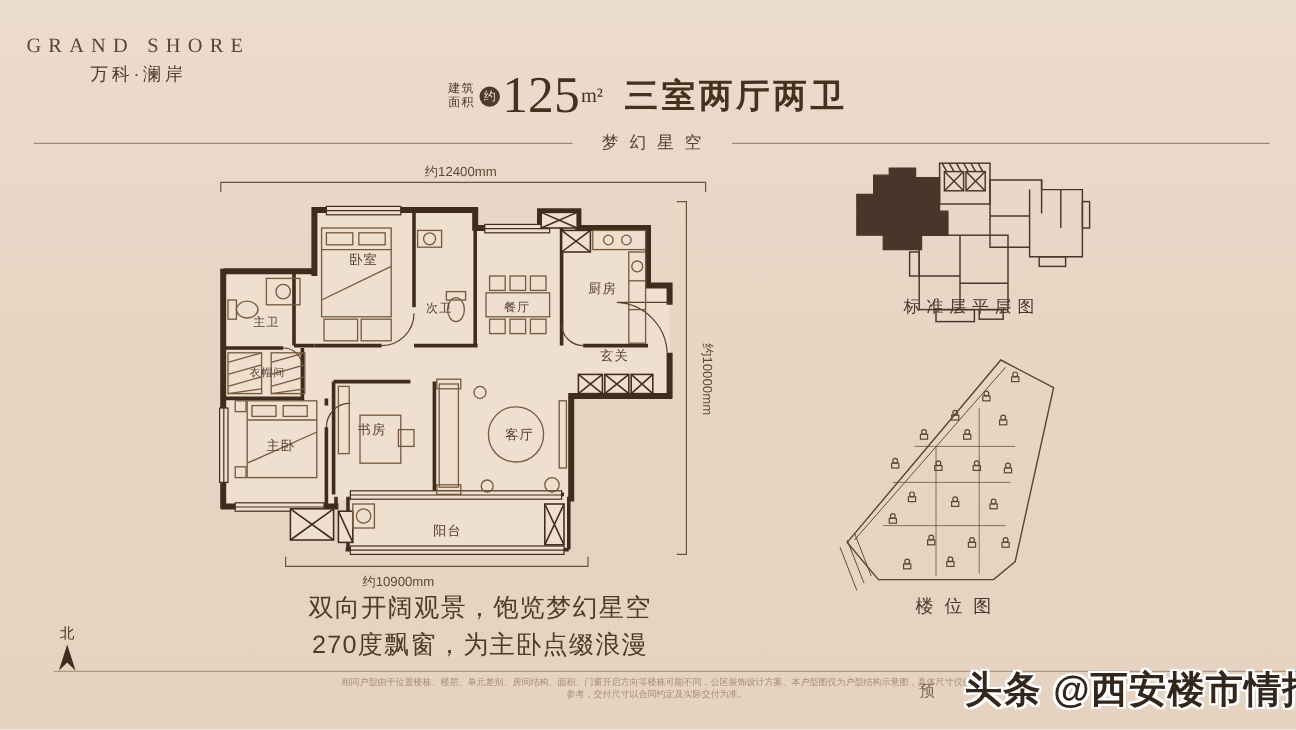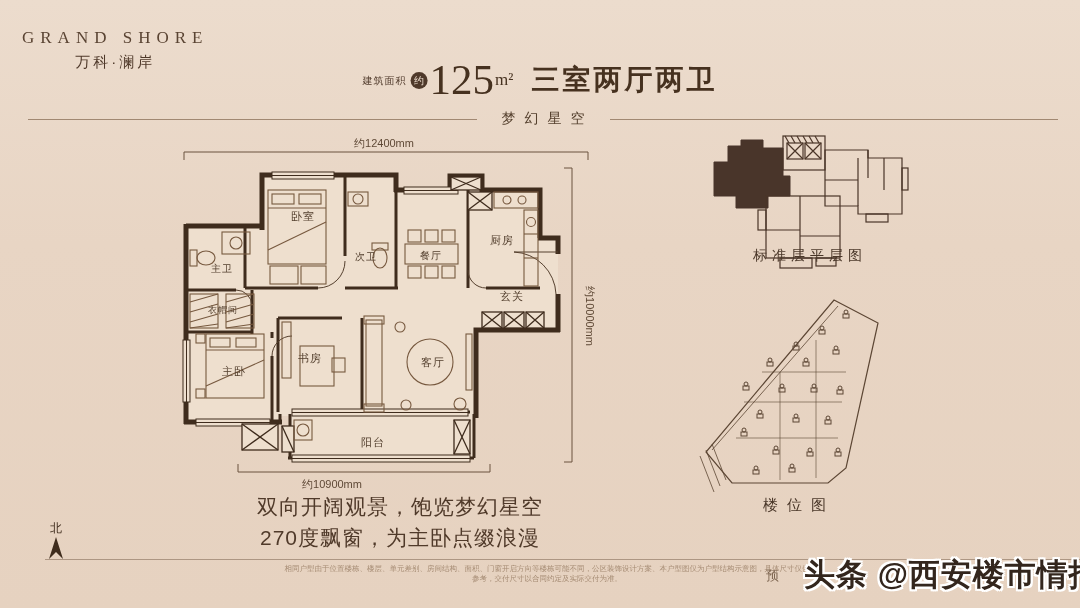--- a/index.html
+++ b/index.html
@@ -8,21 +8,21 @@
     background:linear-gradient(180deg,#ecdccd 0%,#e8d5c4 40%,#e6d2c0 100%);
     font-family:"Liberation Sans",sans-serif;color:#4a3322;
   }
   .abs{position:absolute;}
   
   .logo{left:22px;top:28px;text-align:center;}
   .logo-en{font-family:"Liberation Serif",serif;font-size:17px;letter-spacing:6px;color:#5a4433;white-space:nowrap;}
   .logo-cn{font-size:15px;font-weight:normal;letter-spacing:3px;color:#4f392a;margin-top:5px;}
   
   .title{left:50%;top:60px;transform:translateX(-50%);display:flex;align-items:center;white-space:nowrap;}
-  .area-prefix{display:flex;flex-direction:row;font-size:10px;line-height:11px;color:#4f392a;letter-spacing:1px;}
+  .area-prefix{display:flex;flex-direction:column;font-size:10px;line-height:11px;color:#4f392a;letter-spacing:1px;}
   .approx-badge{width:17px;height:17px;border-radius:50%;background:#4f392a;color:#ecdccd;
     font-size:10px;line-height:17px;text-align:center;margin:0 2px 0 4px;}
   .area-number{font-family:"Liberation Serif","DejaVu Serif",serif;font-size:43px;line-height:40px;color:#46311f;}
   .area-unit{font-family:"Liberation Serif","DejaVu Serif",serif;font-size:17px;color:#46311f;margin-left:1px;}
   .layout-text{font-family:Liberation Mono, monospace;font-size:28px;font-weight:600;letter-spacing:3px;margin-left:18px;color:#46311f;}
   
   .subtitle-row{left:28px;right:22px;top:110px;display:flex;align-items:center;}
   .subtitle-row .rule{flex:1;height:1px;background:#a18872;}
   .subtitle-text{font-size:14px;letter-spacing:9px;color:#55402e;margin:0 16px 0 25px;}
   

